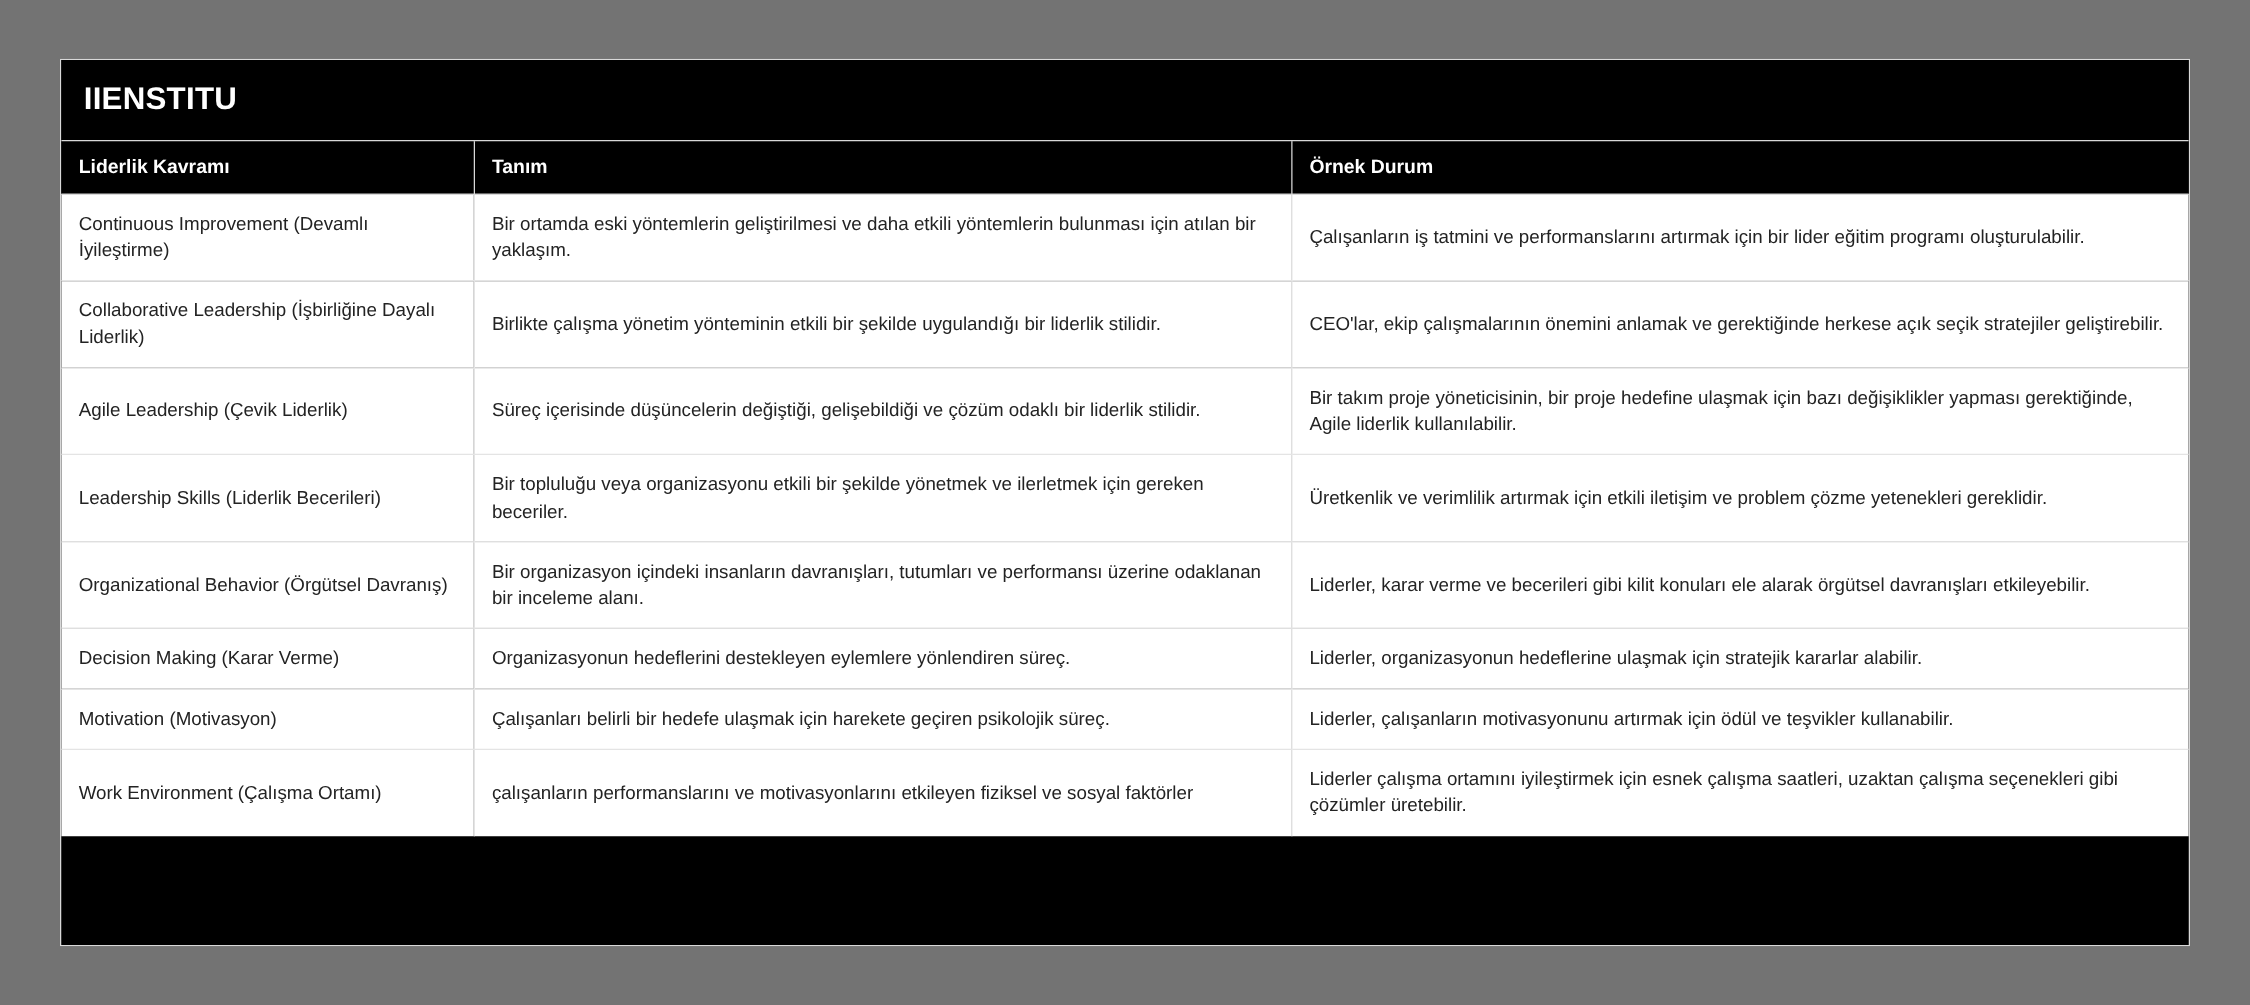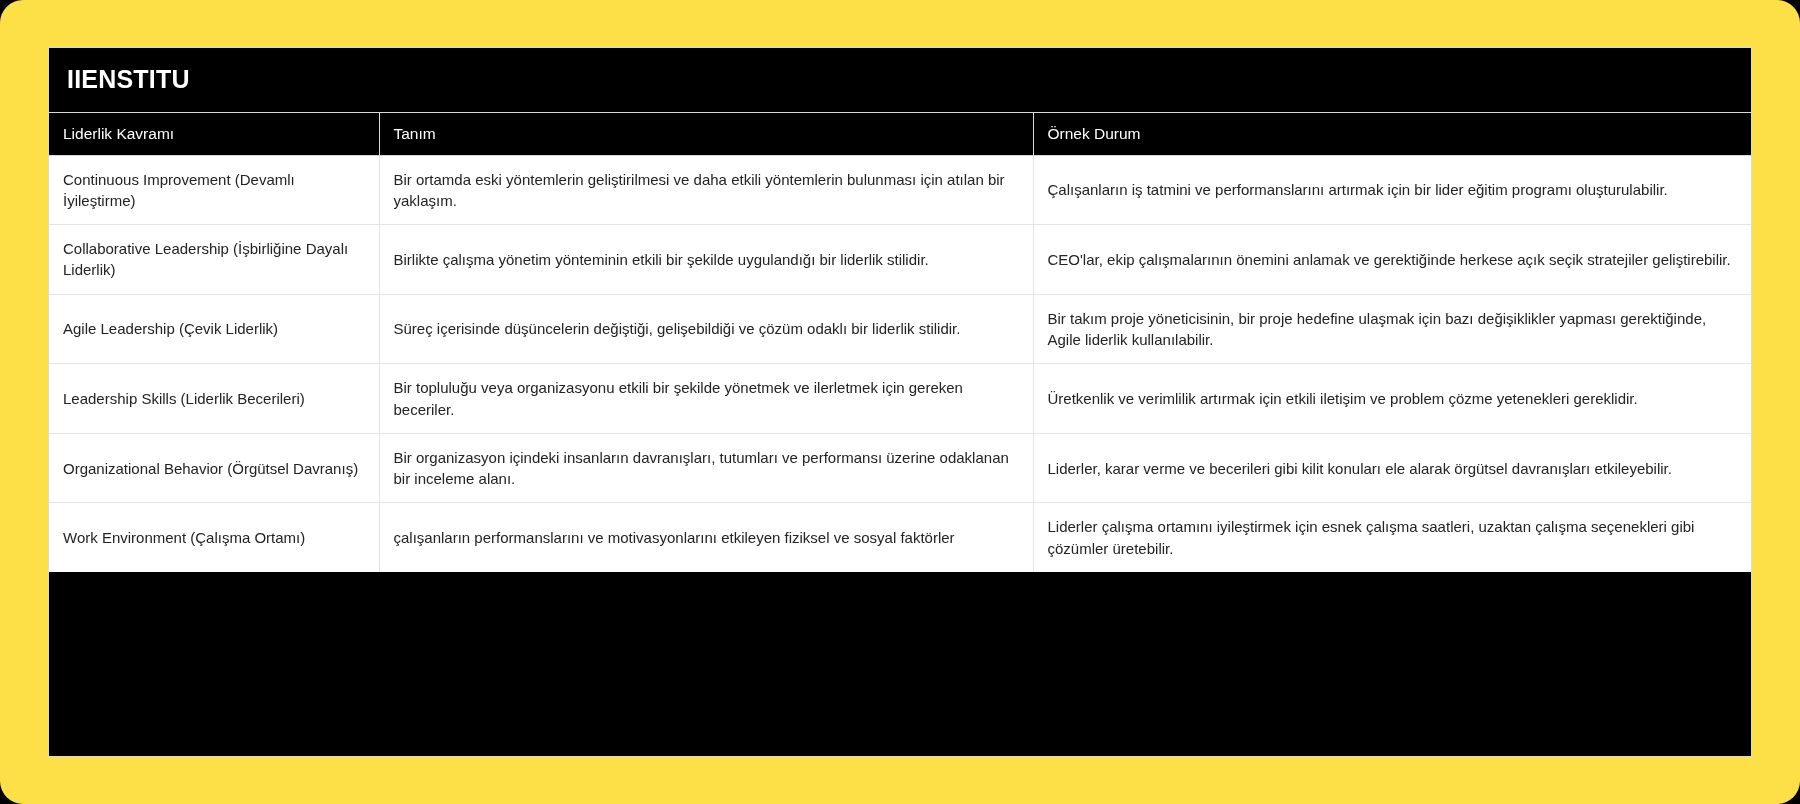--- a/index.html
+++ b/index.html
@@ -10,22 +10,21 @@
     width: 1800px;
     height: 804px;
     overflow: hidden;
     font-family: "Liberation Sans", sans-serif;
   }
 
   .page {
     position: relative;
     width: 1800px;
     height: 804px;
-    background: #fde047;
-    border-radius: 23px;
+    background: #737373;
   }
 
   .table-wrap {
     position: absolute;
     left: 48px;
     top: 47px;
     width: 1704px;
     border: 1px solid #d9d9d9;
     background: #000000;
     overflow: hidden;
@@ -51,21 +50,21 @@
     letter-spacing: 0.2px;
     color: #ffffff;
     line-height: 1.1;
   }
 
   
   tr.header-row th {
     background: #000000;
     color: #ffffff;
     font-size: 15.5px;
-    font-weight: normal;
+    font-weight: bold;
     text-align: left;
     padding: 12px 16px 12px 14px;
     border-bottom: 1px solid #d9d9d9;
     border-right: 1px solid #d9d9d9;
     vertical-align: middle;
   }
   tr.header-row th:last-child { border-right: none; }
 
   
   tbody td {
@@ -128,20 +127,30 @@
           <td>Leadership Skills (Liderlik Becerileri)</td>
           <td>Bir topluluğu veya organizasyonu etkili bir şekilde yönetmek ve ilerletmek için gereken beceriler.</td>
           <td>Üretkenlik ve verimlilik artırmak için etkili iletişim ve problem çözme yetenekleri gereklidir.</td>
         </tr>
         <tr>
           <td>Organizational Behavior (Örgütsel Davranış)</td>
           <td>Bir organizasyon içindeki insanların davranışları, tutumları ve performansı üzerine odaklanan bir inceleme alanı.</td>
           <td>Liderler, karar verme ve becerileri gibi kilit konuları ele alarak örgütsel davranışları etkileyebilir.</td>
         </tr>
         <tr>
+          <td>Decision Making (Karar Verme)</td>
+          <td>Organizasyonun hedeflerini destekleyen eylemlere yönlendiren süreç.</td>
+          <td>Liderler, organizasyonun hedeflerine ulaşmak için stratejik kararlar alabilir.</td>
+        </tr>
+        <tr>
+          <td>Motivation (Motivasyon)</td>
+          <td>Çalışanları belirli bir hedefe ulaşmak için harekete geçiren psikolojik süreç.</td>
+          <td>Liderler, çalışanların motivasyonunu artırmak için ödül ve teşvikler kullanabilir.</td>
+        </tr>
+        <tr>
           <td>Work Environment (Çalışma Ortamı)</td>
           <td>çalışanların performanslarını ve motivasyonlarını etkileyen fiziksel ve sosyal faktörler</td>
           <td>Liderler çalışma ortamını iyileştirmek için esnek çalışma saatleri, uzaktan çalışma seçenekleri gibi çözümler üretebilir.</td>
         </tr>
       </tbody>
     </table>
   </div>
 </div>
 
 </body></html>

